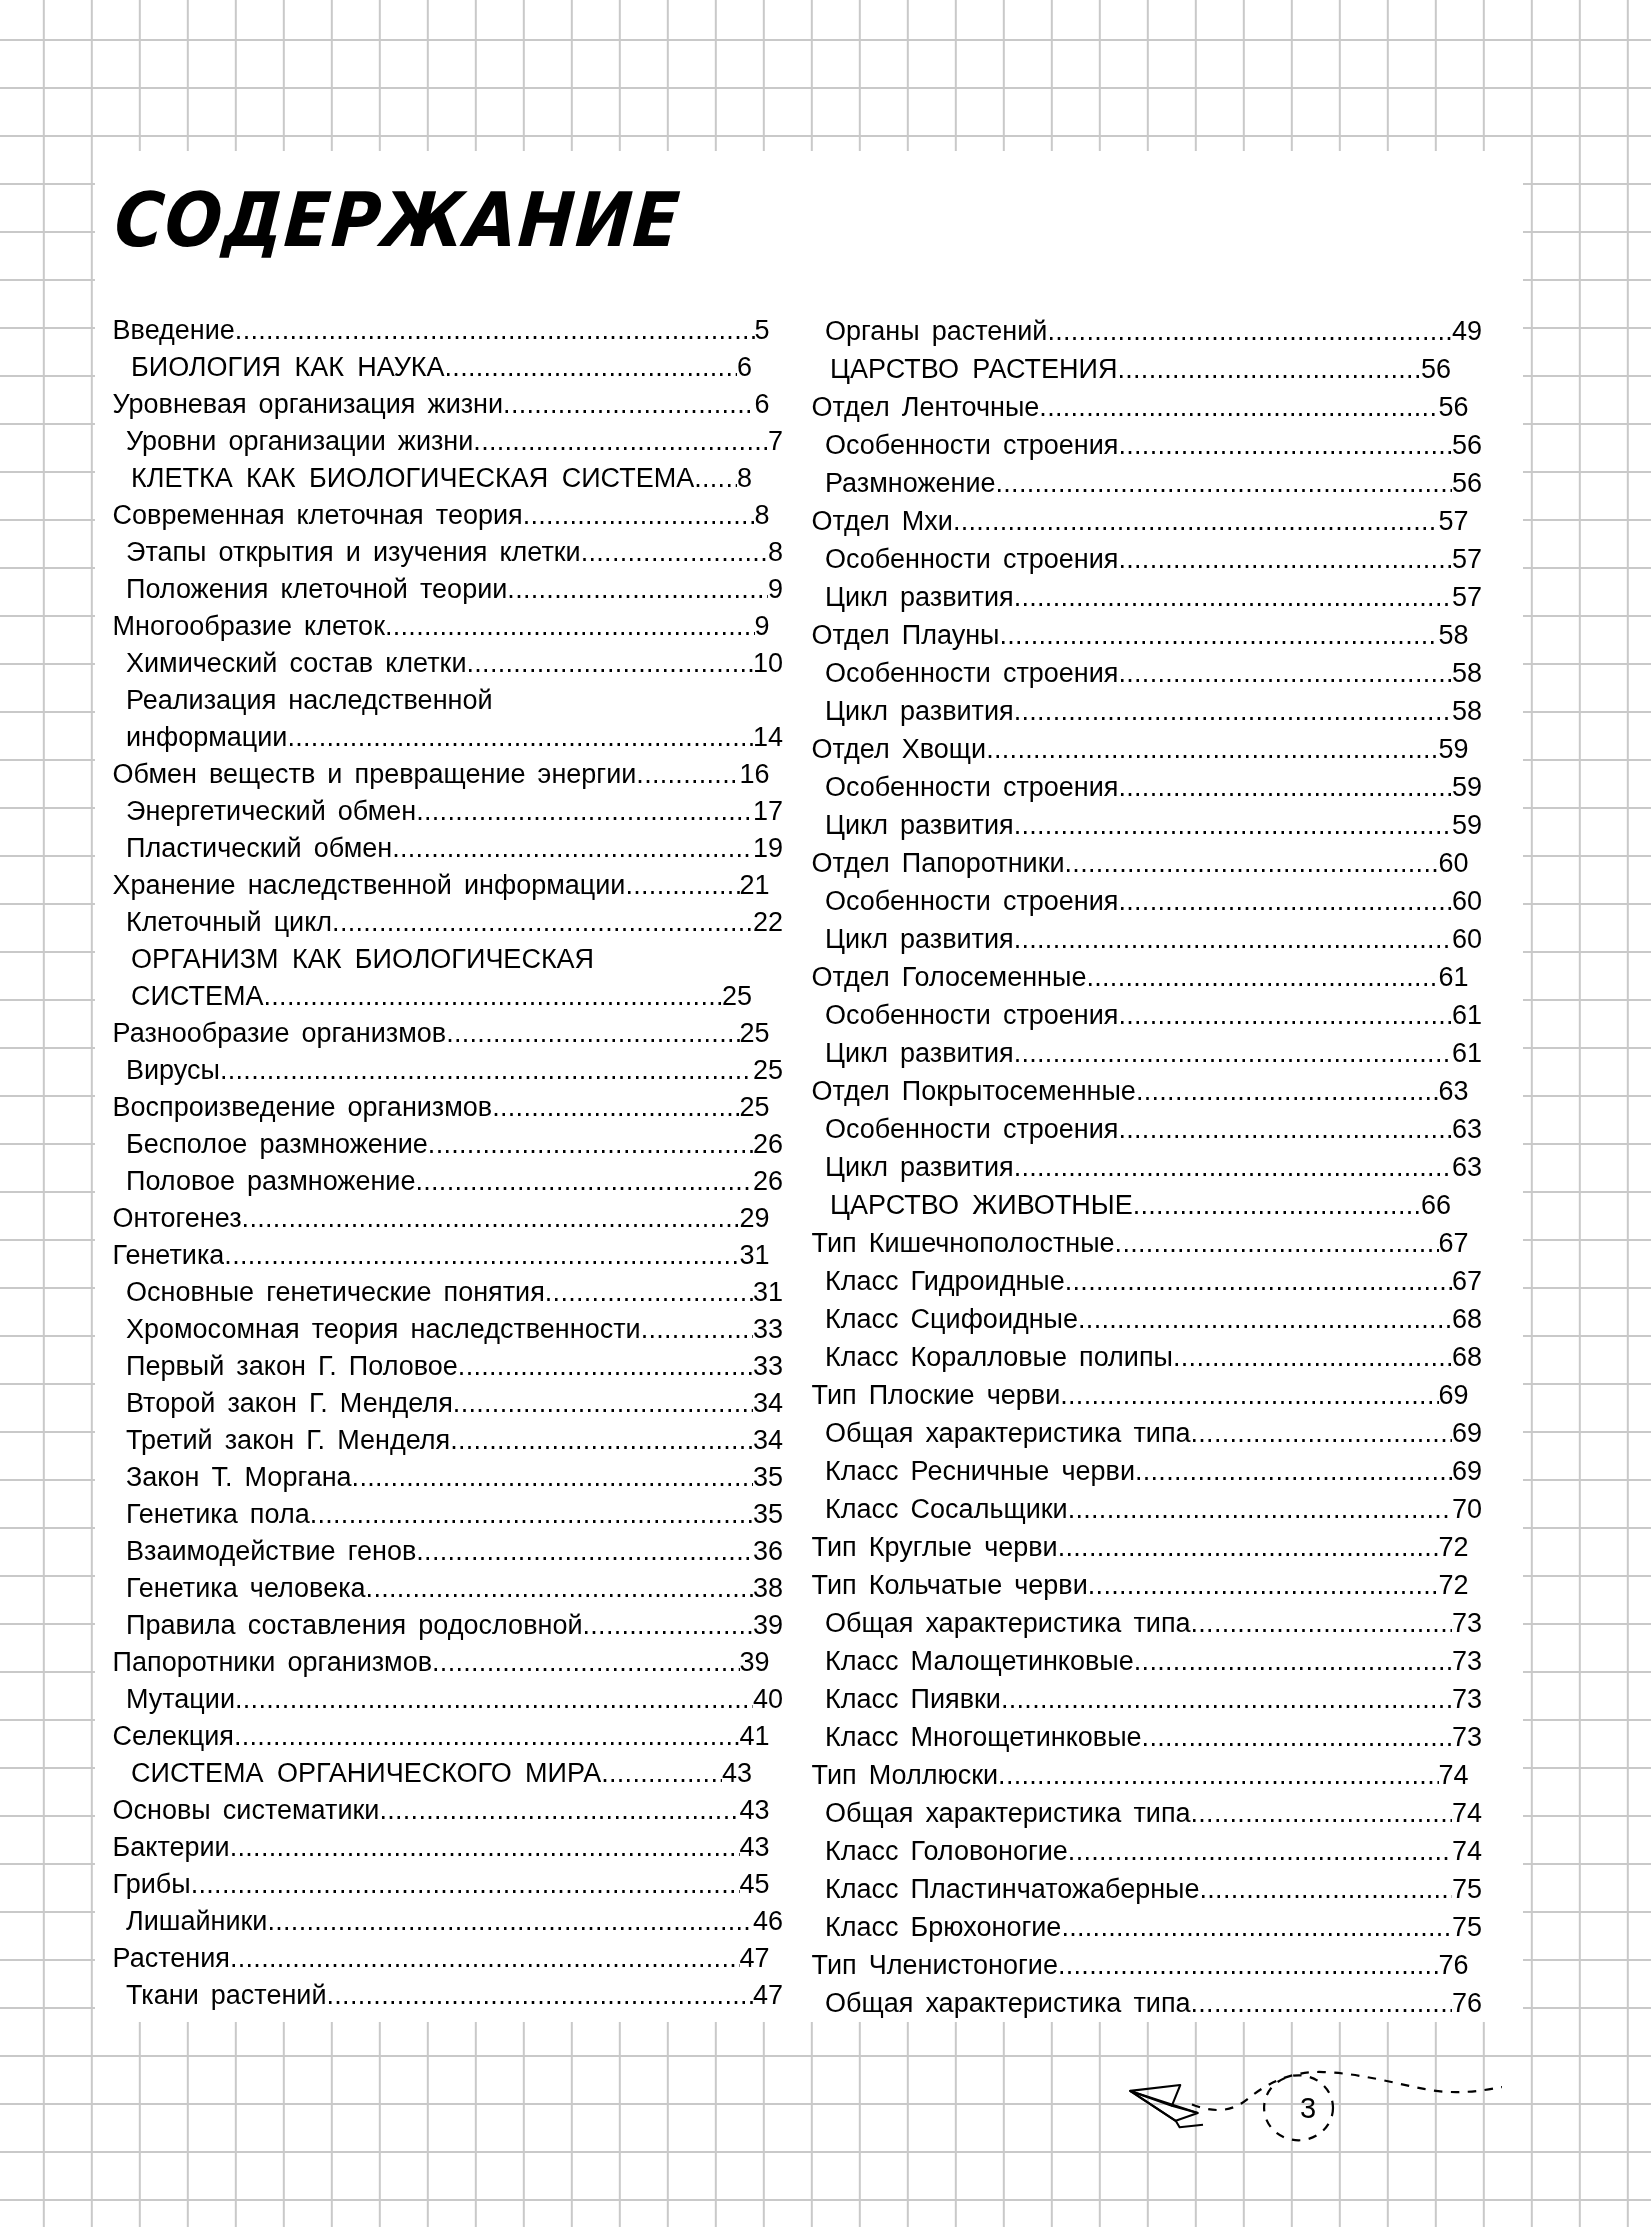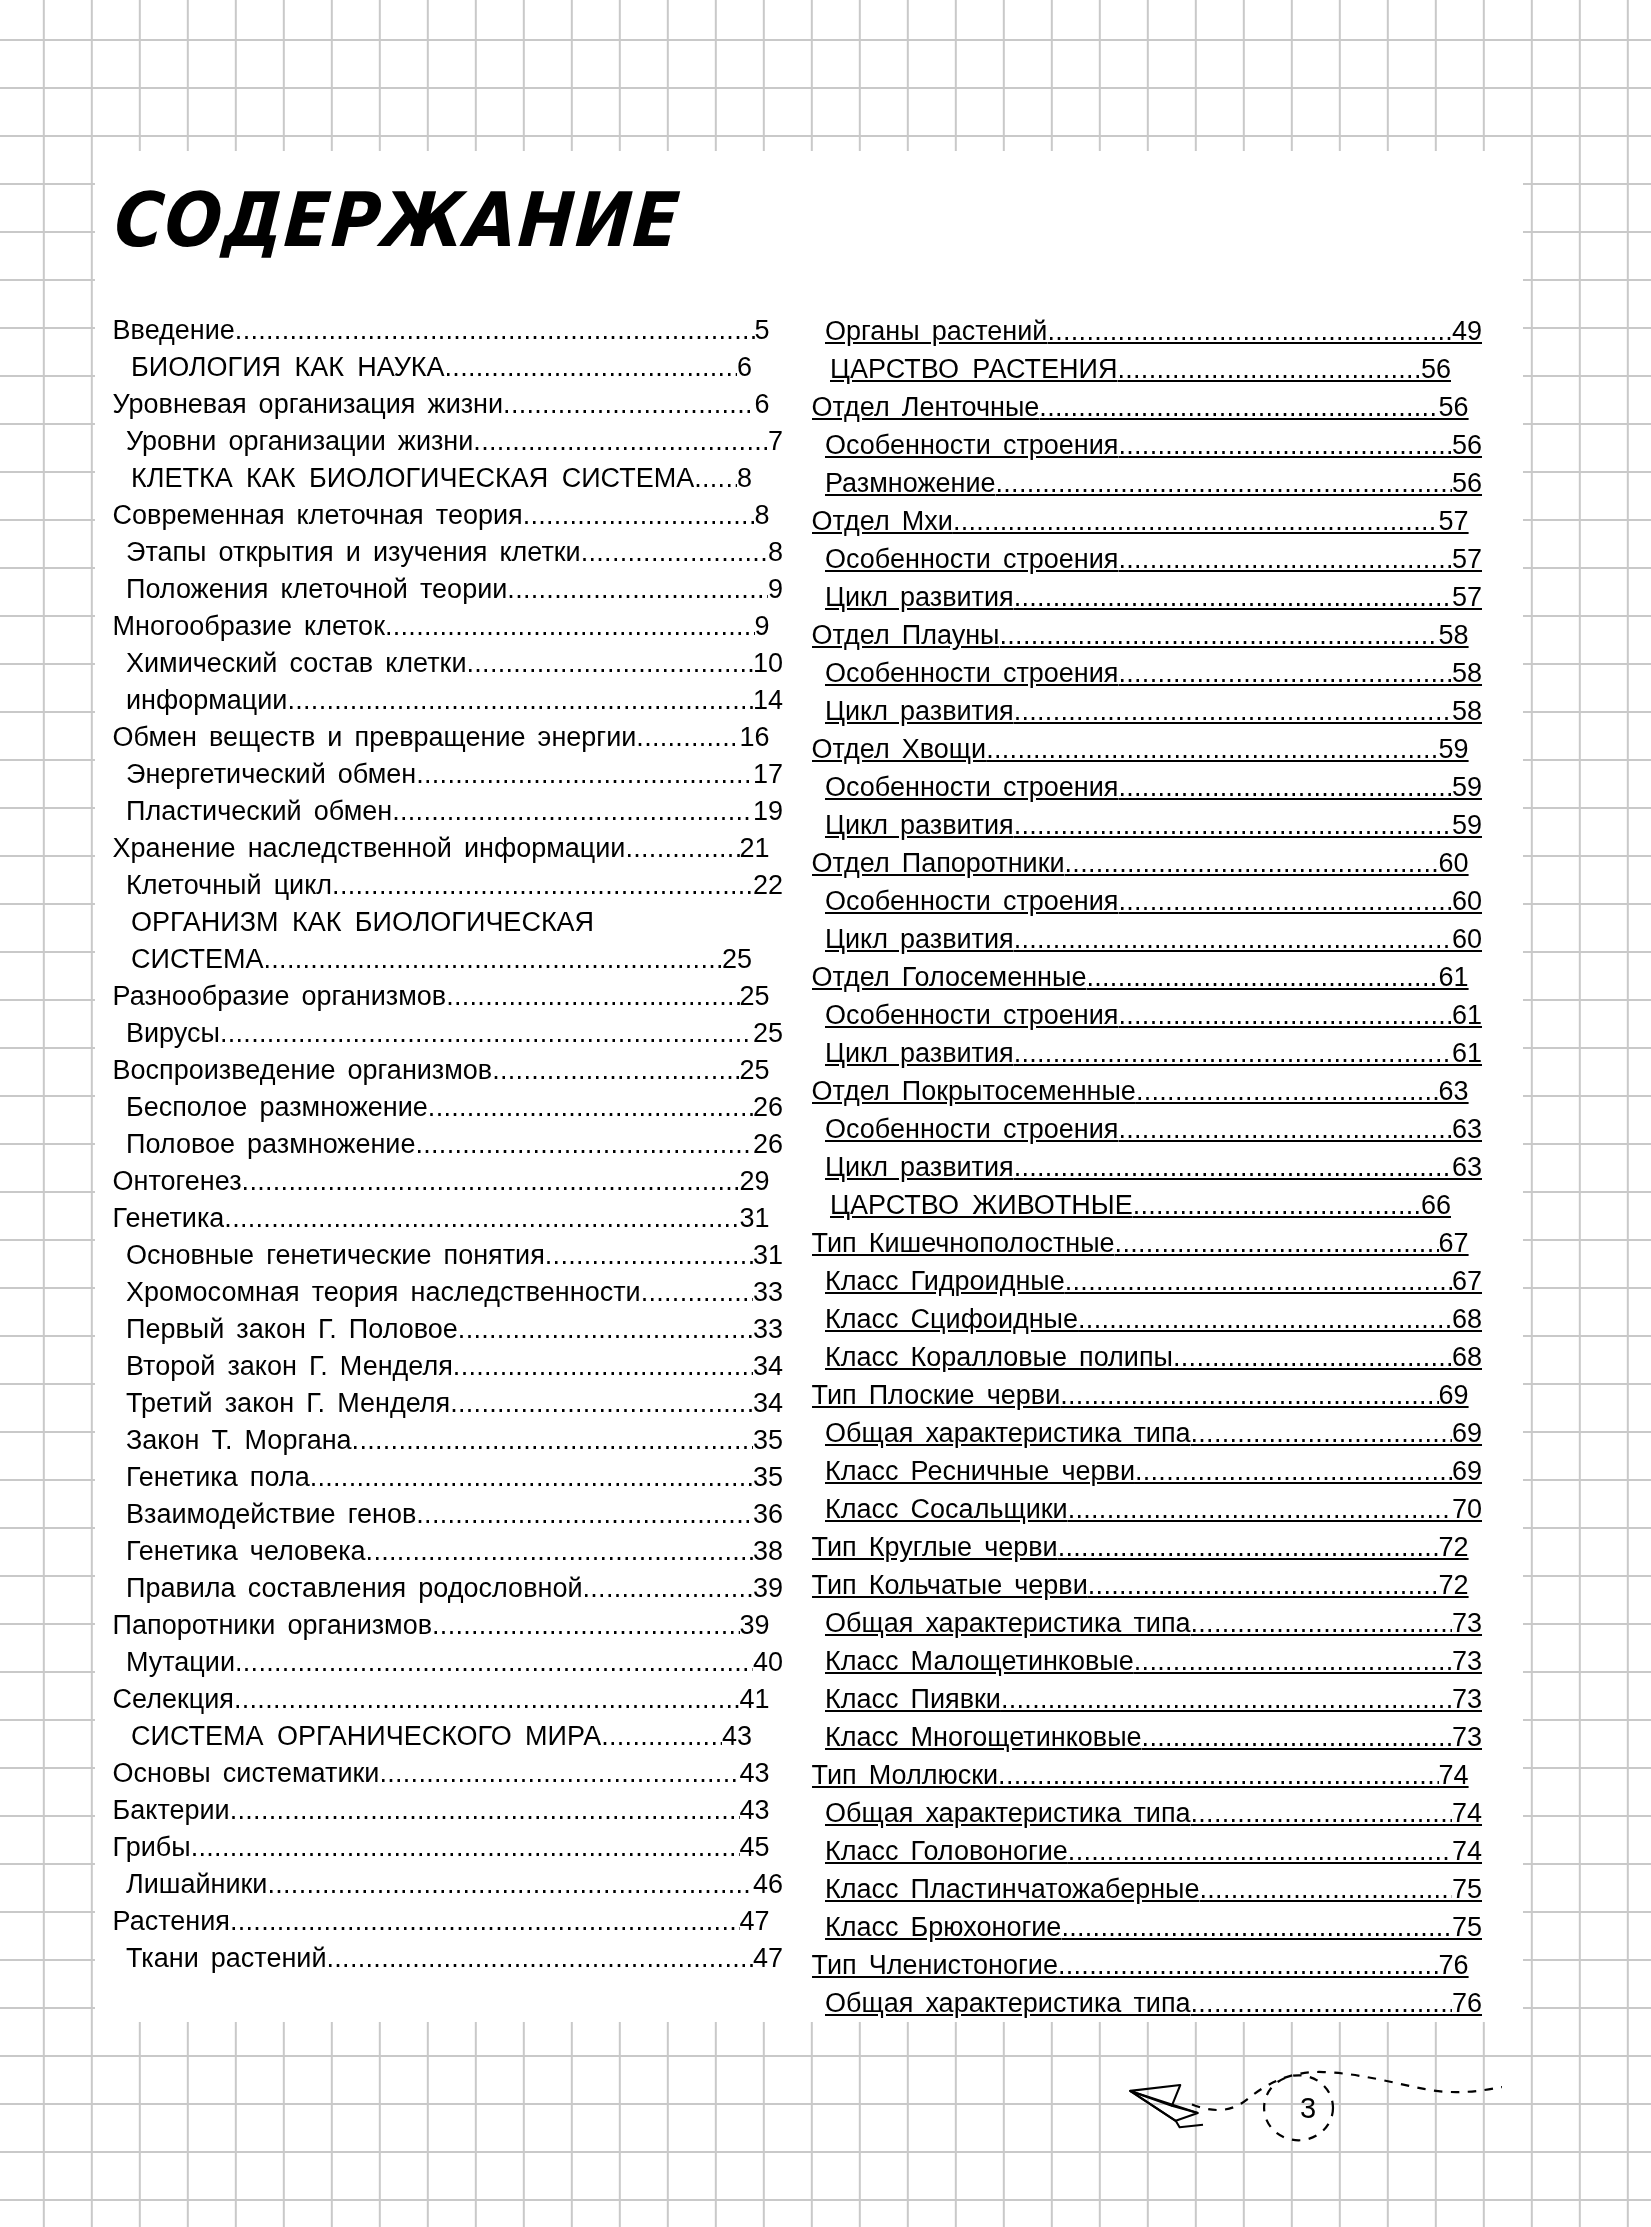--- a/index.html
+++ b/index.html
@@ -53,21 +53,21 @@
   .toc-row{
     display:flex;
     align-items:baseline;
     width:100%;
     font-size:27px;
     line-height:37px;
     color:#000;
     font-stretch:condensed;
     white-space:nowrap;
   }
-  .toc-col.right .toc-row{line-height:38px;text-decoration:underline;}
+  .toc-col.right .toc-row{line-height:38px;}
 
   .toc-row .lbl{
     flex:0 0 auto;
     overflow:hidden;
     text-overflow:clip;
   }
   .toc-row .leader{
     flex:1 1 auto;
     overflow:hidden;
     white-space:nowrap;
@@ -163,20 +163,23 @@
       <div class="toc-row lvl1 spaced">
         <span class="lbl">Многообразие клеток</span>
         <span class="leader"></span>
         <span class="pg">9</span>
       </div>
       <div class="toc-row lvl2 spaced">
         <span class="lbl">Химический состав клетки</span>
         <span class="leader"></span>
         <span class="pg">10</span>
       </div>
+      <div class="toc-row lvl2 spaced nowrap-cont">
+        <span class="lbl">Реализация наследственной</span>
+      </div>
       <div class="toc-row lvl2 spaced">
         <span class="lbl">информации</span>
         <span class="leader"></span>
         <span class="pg">14</span>
       </div>
       <div class="toc-row lvl1 spaced">
         <span class="lbl">Обмен веществ и превращение энергии</span>
         <span class="leader"></span>
         <span class="pg">16</span>
       </div>

